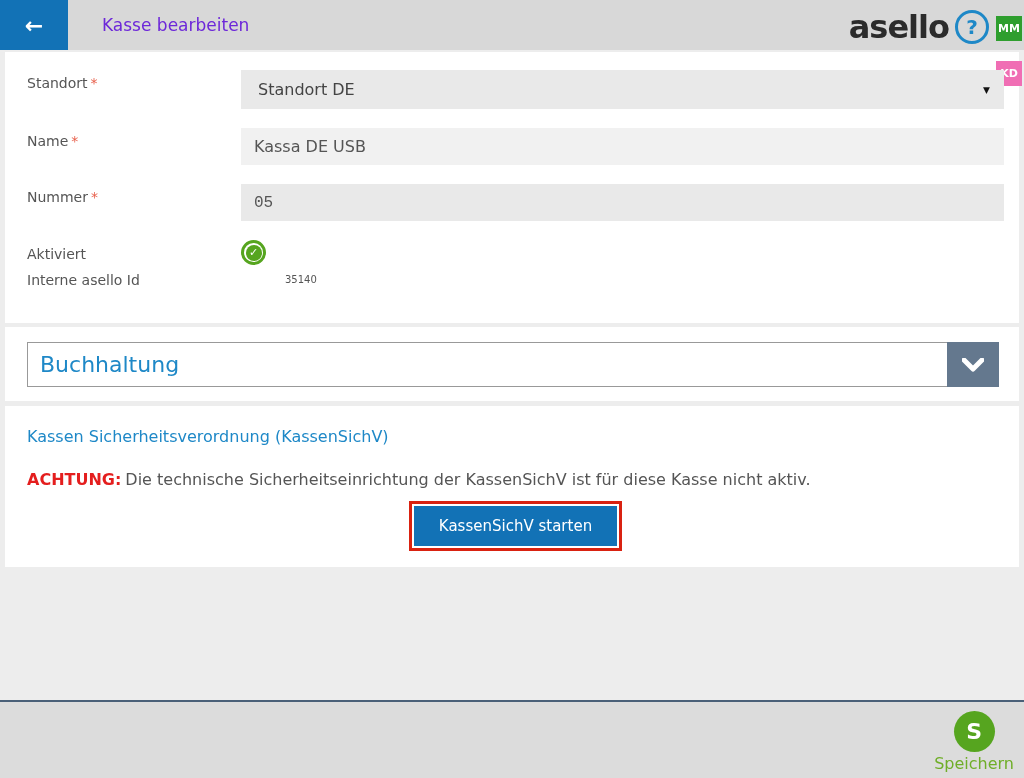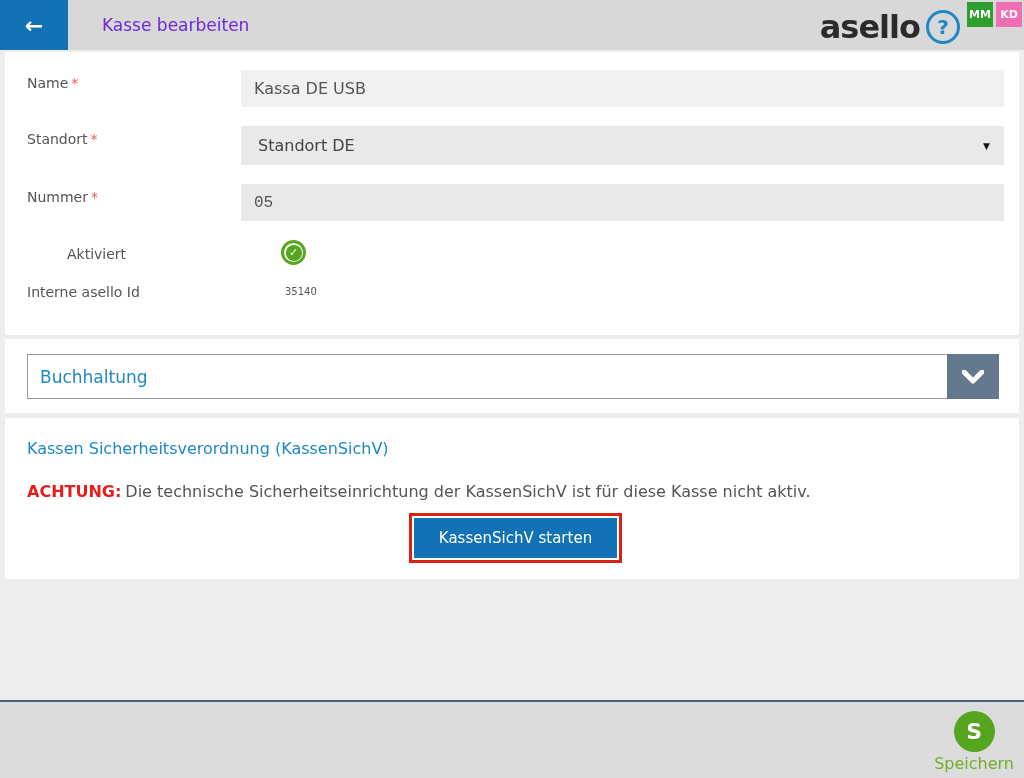--- a/index.html
+++ b/index.html
@@ -22,21 +22,21 @@
   .page-title { color:#6d28d9; font-size:17px; margin-left:34px; }
   .header-right { margin-left:auto; display:flex; align-items:flex-start; height:100%; }
   .logo-wrap { display:flex; align-items:center; margin-top:8px; }
   .logo-text { font-size:32px; font-weight:bold; color:#2b2b2b; letter-spacing:-1px; }
   .help-icon {
     width:34px; height:34px; border:3px solid #1e88c7; border-radius:50%;
     color:#1e88c7; font-size:20px; font-weight:bold;
     display:flex; align-items:center; justify-content:center; margin:0 7px 0 6px;
     cursor:pointer;
   }
-  .badges { display:flex; flex-direction:row; gap:3px; margin:2px 2px 0 0; }
+  .badges { display:flex; flex-direction:column; gap:20px; margin:16px 2px 0 0; }
   .badge {
     width:26px; height:25px; color:#fff; font-size:11px; font-weight:bold;
     display:flex; align-items:center; justify-content:center; cursor:pointer;
   }
   .badge-mm { background:#2e9e2e; }
   .badge-kd { background:#f06eb4; }
 
   
   .panel { background:#fff; margin:0 5px; }
   .panel-form { margin-top:2px; padding:18px 15px 31px 0; }
@@ -48,38 +48,38 @@
   .form-field { flex:1; }
   .input-box {
     height:37px; background:#f1f1f1; display:flex; align-items:center;
     padding-left:13px; font-size:16px; color:#555; cursor:text;
   }
   .select-box {
     height:39px; background:#e9e9e9; position:relative; display:flex;
     align-items:center; padding-left:17px; font-size:16px; color:#444; cursor:pointer;
   }
   .select-arrow { position:absolute; right:14px; top:15px; font-size:9px; color:#111; }
-  .row-tight { margin-bottom:17px;padding-left:40px; }
+  .row-tight { margin-bottom:5px; }
 
   .check-icon {
     width:25px; height:25px; border-radius:50%; border:3px solid #56a51f;
     background:#fff; display:flex; align-items:center; justify-content:center;
   }
   .check-inner {
     width:16px; height:16px; border-radius:50%; background:#56a51f; color:#fff;
     font-size:11px; font-weight:bold; display:flex; align-items:center; justify-content:center;
   }
   .static-value { font-size:10px; color:#555; padding-top:4px; }
 
   
   .panel-accordion { margin-top:4px; padding:15px 20px 14px 22px; }
   .accordion { display:flex; height:45px; cursor:pointer; }
   .accordion-main {
     flex:1; border:1px solid #999; border-right:none; background:#fff;
-    display:flex; align-items:center; padding-left:12px; color:#1e88c7; font-size:17px;
+    display:flex; align-items:center; padding-left:12px; color:#1e88c7; font-size:22px;
   }
   .accordion-toggle {
     width:52px; background:#64788e; color:#fff;
     display:flex; align-items:center; justify-content:center;
   }
 
   
   .panel-sichv { margin-top:5px; padding:21px 15px 19px 22px; height:161px; }
   .sichv-link { color:#1e88c7; font-size:16px; line-height:19px; margin-bottom:24px; cursor:pointer; display:inline-block; }
   .warning { font-size:16px; color:#555; line-height:19px; margin-bottom:12px; }
@@ -125,36 +125,36 @@
       <div class="badge badge-mm">MM</div>
       <div class="badge badge-kd">KD</div>
     </div>
   </div>
 </div>
 
 <div class="panel panel-form">
 
   <div class="form-row">
     <div class="form-label">
-      <span>Name</span><span class="required">*</span>
-    </div>
-    <div class="form-field">
-      <div class="input-box">Kassa DE USB</div>
-    </div>
-  </div>
-
-  <div class="form-row">
-    <div class="form-label">
       <span>Standort</span><span class="required">*</span>
     </div>
     <div class="form-field">
       <div class="select-box">
         <span>Standort DE</span>
         <span class="select-arrow">▼</span>
       </div>
+    </div>
+  </div>
+
+  <div class="form-row">
+    <div class="form-label">
+      <span>Name</span><span class="required">*</span>
+    </div>
+    <div class="form-field">
+      <div class="input-box">Kassa DE USB</div>
     </div>
   </div>
 
   <div class="form-row">
     <div class="form-label">
       <span>Nummer</span><span class="required">*</span>
     </div>
     <div class="form-field">
       <div class="input-box" style="background:#e9e9e9;font-family:Liberation Mono, monospace;">05</div>
     </div>

